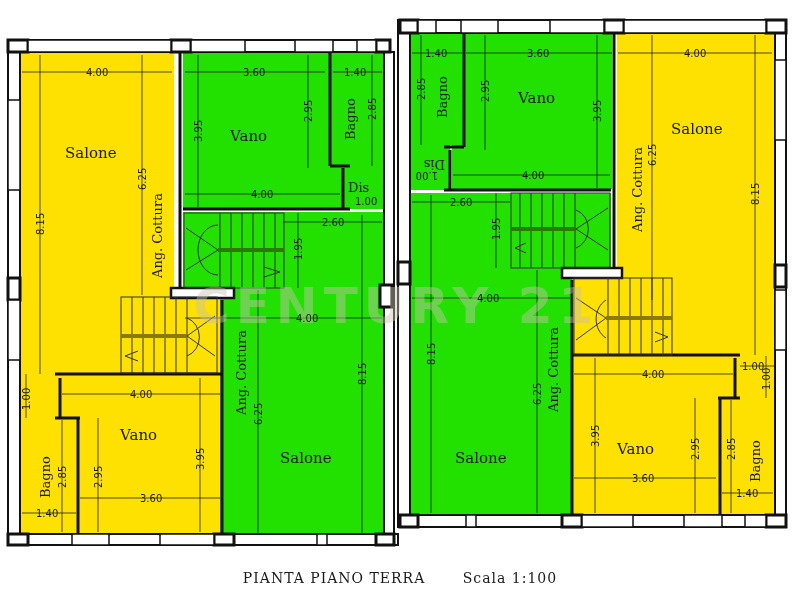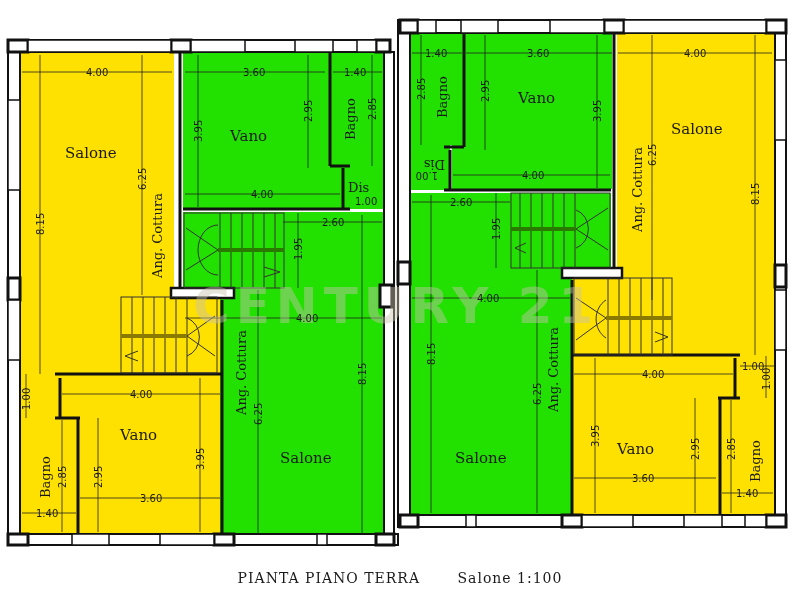--- a/index.html
+++ b/index.html
@@ -300,14 +300,14 @@
   <text class="lbl room-name" x="617" y="454">Vano</text>
   <text class="dim" transform="translate(699,460) rotate(-90)">2.95</text>
   <text class="dim" x="632" y="482">3.60</text>
   <text class="dim" transform="translate(735,460) rotate(-90)">2.85</text>
   <text class="lbl small-name" transform="translate(760,482) rotate(-90)">Bagno</text>
   <text class="dim" x="736" y="497">1.40</text>
 </svg>
 
 <div class="caption">
   <span>PIANTA PIANO TERRA</span>
-  <span>Salone 1:100</span>
+  <span>Scala 1:100</span>
 </div>
 
 </body></html>

